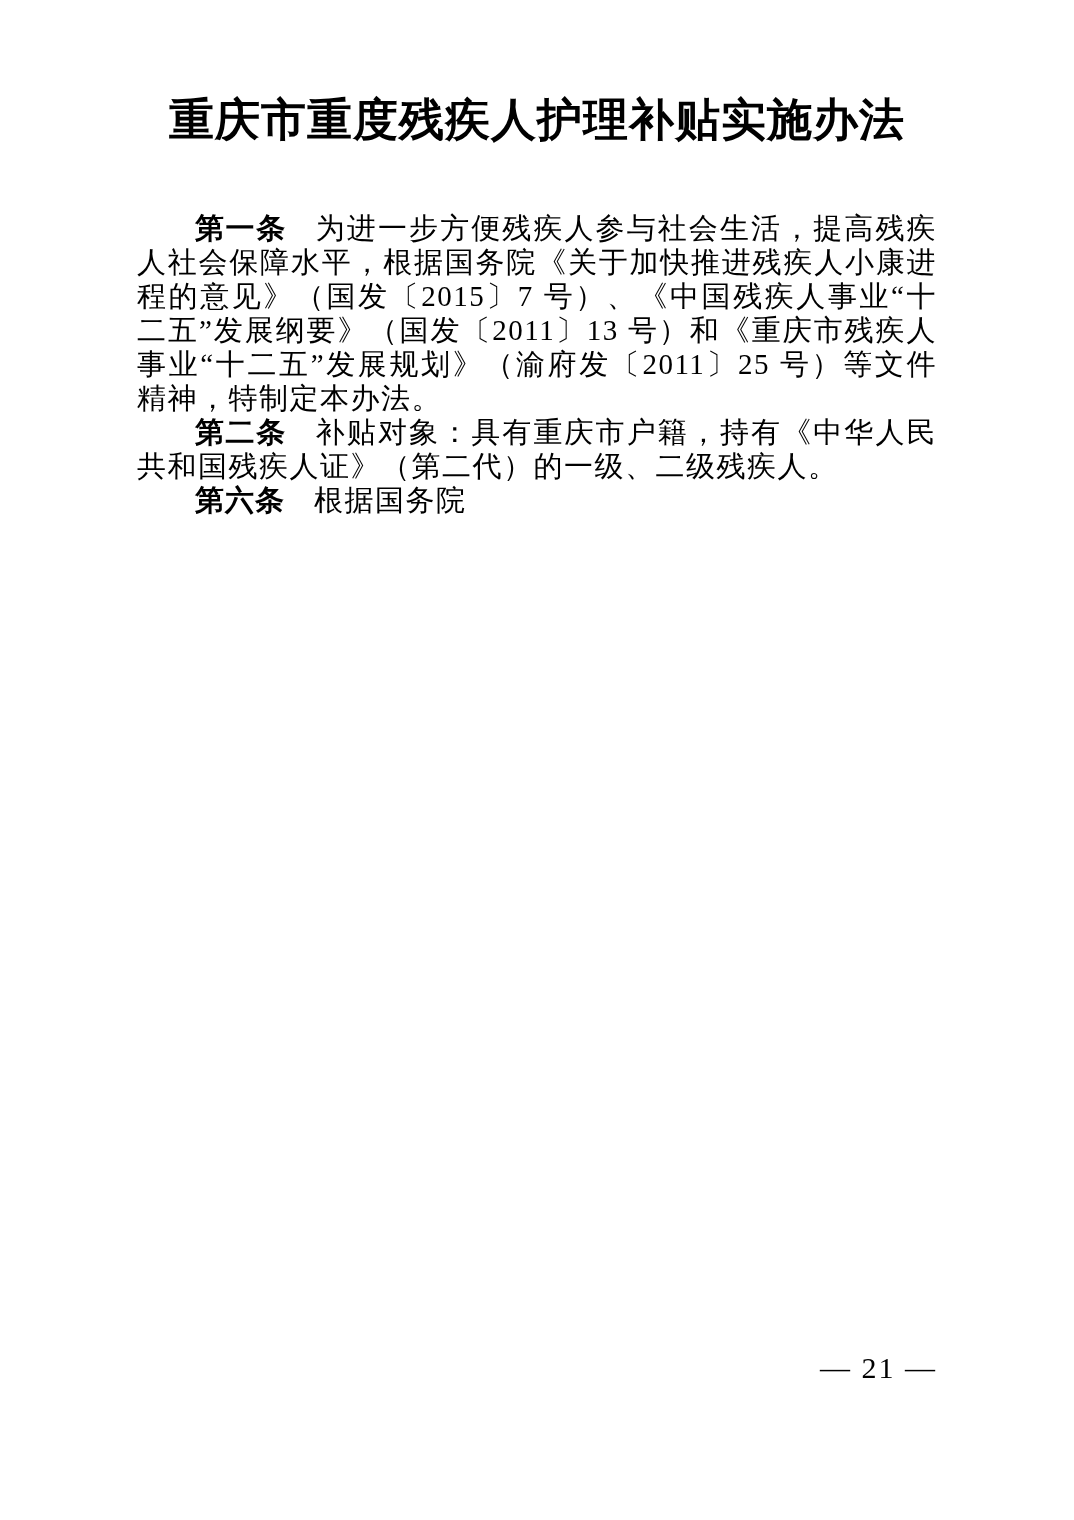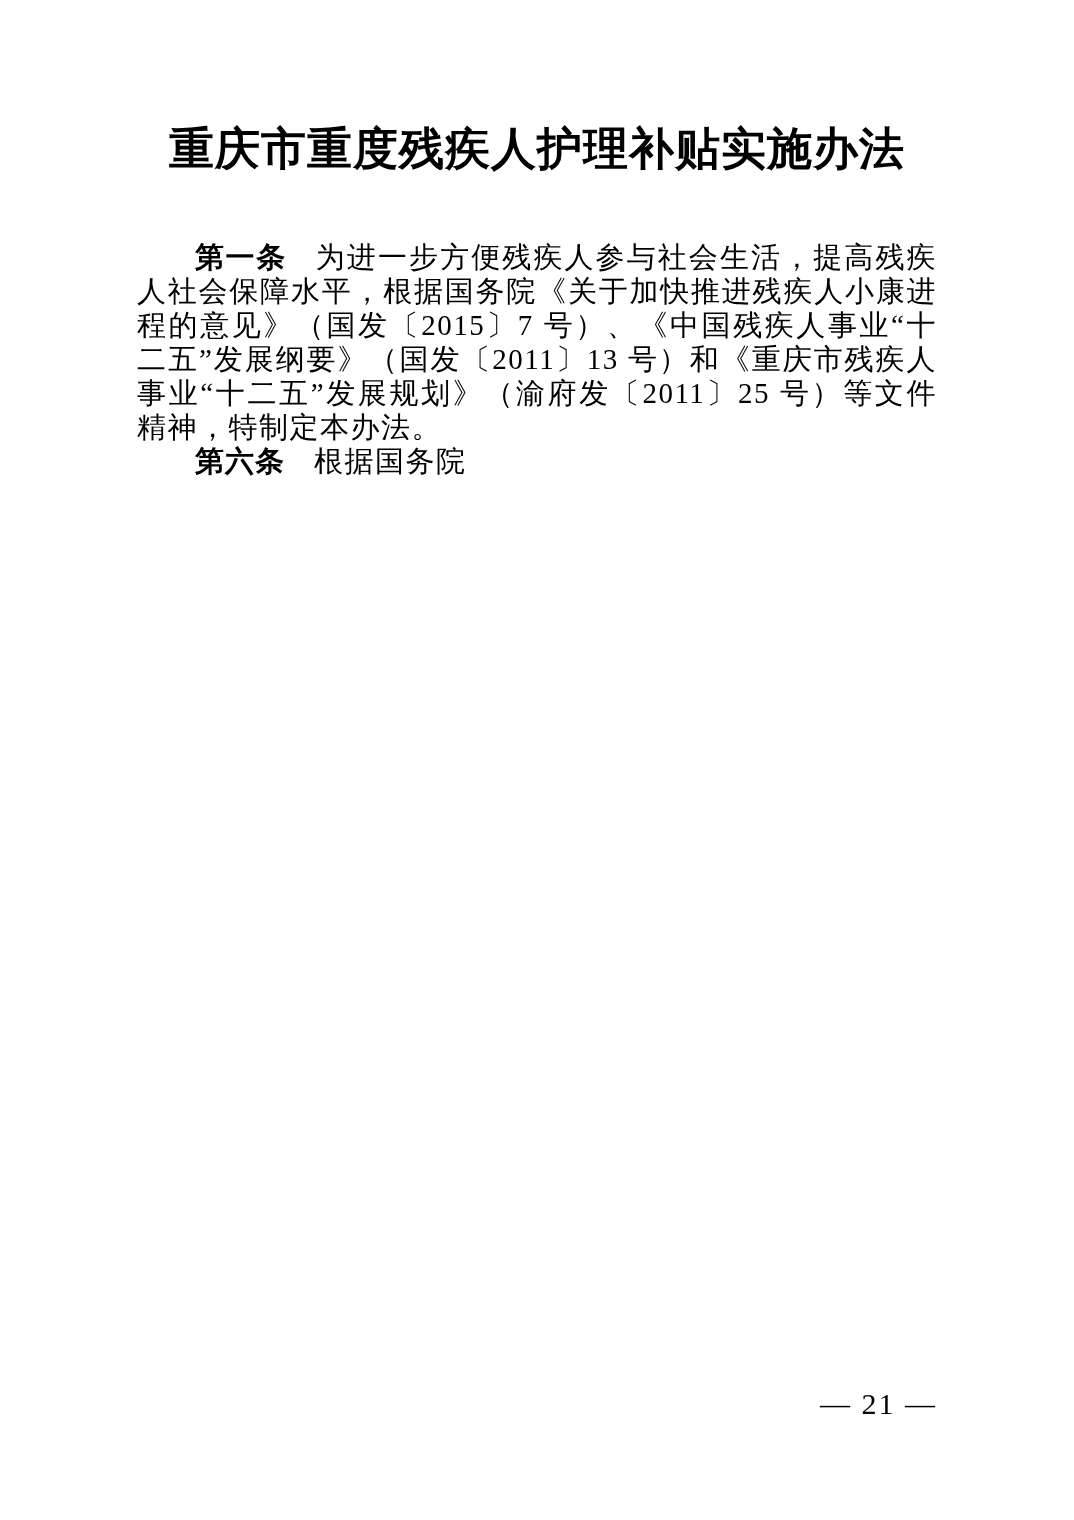--- a/index.html
+++ b/index.html
@@ -11,21 +11,21 @@
     position: relative;
     width: 1074px;
     height: 1520px;
     background: #ffffff;
     overflow: hidden;
     font-family: "Liberation Serif", "DejaVu Serif", serif;
     color: #000000;
   }
   .doc-title {
     margin: 0;
-    padding-top: 120px;
+    padding-top: 91px;
     text-align: center;
     font-size: 45px;
     line-height: 58px;
     font-weight: 700;
     letter-spacing: 1px;
     font-family: "Liberation Serif", "DejaVu Serif", serif;
   }
   .content {
     margin: 62px 137px 0 137px;
     width: 800px;
@@ -41,41 +41,44 @@
     text-indent: 2em;
   }
   .lead {
     font-weight: 700;
     margin-right: 1em;
     font-family: "Liberation Sans", "DejaVu Sans", sans-serif;
     letter-spacing: 1px;
   }
   .page-number {
     position: absolute;
-    top: 1384px;
+    top: 1348px;
     right: 137px;
     font-size: 30px;
     line-height: 40px;
     letter-spacing: 2px;
     font-family: "Liberation Serif", "DejaVu Serif", serif;
   }
 </style>
 </head>
 <body>
 
 <div class="page">
 
   <h1 class="doc-title">重庆市重度残疾人护理补贴实施办法</h1>
 
   <div class="content">
 
     <p class="para">
       <span class="lead">第一条</span><span>为进一步方便残疾人参与社会生活，提高残疾人社会保障水平，根据国务院《关于加快推进残疾人小康进程的意见》（国发〔2015〕7 号）、《中国残疾人事业“十二五”发展纲要》（国发〔2011〕13 号）和《重庆市残疾人事业“十二五”发展规划》（渝府发〔2011〕25 号）等文件精神，特制定本办法。</span>
     </p>
 
+    <p class="para">
+      <span class="lead">第二条</span><span>补贴对象：具有重庆市户籍，持有《中华人民共和国残疾人证》（第二代）的一级、二级残疾人。</span>
+    </p>
 
 
 
 
     <p class="para">
       <span class="lead">第六条</span><span>根据国务院</span>
     </p>
 
 
   </div>

